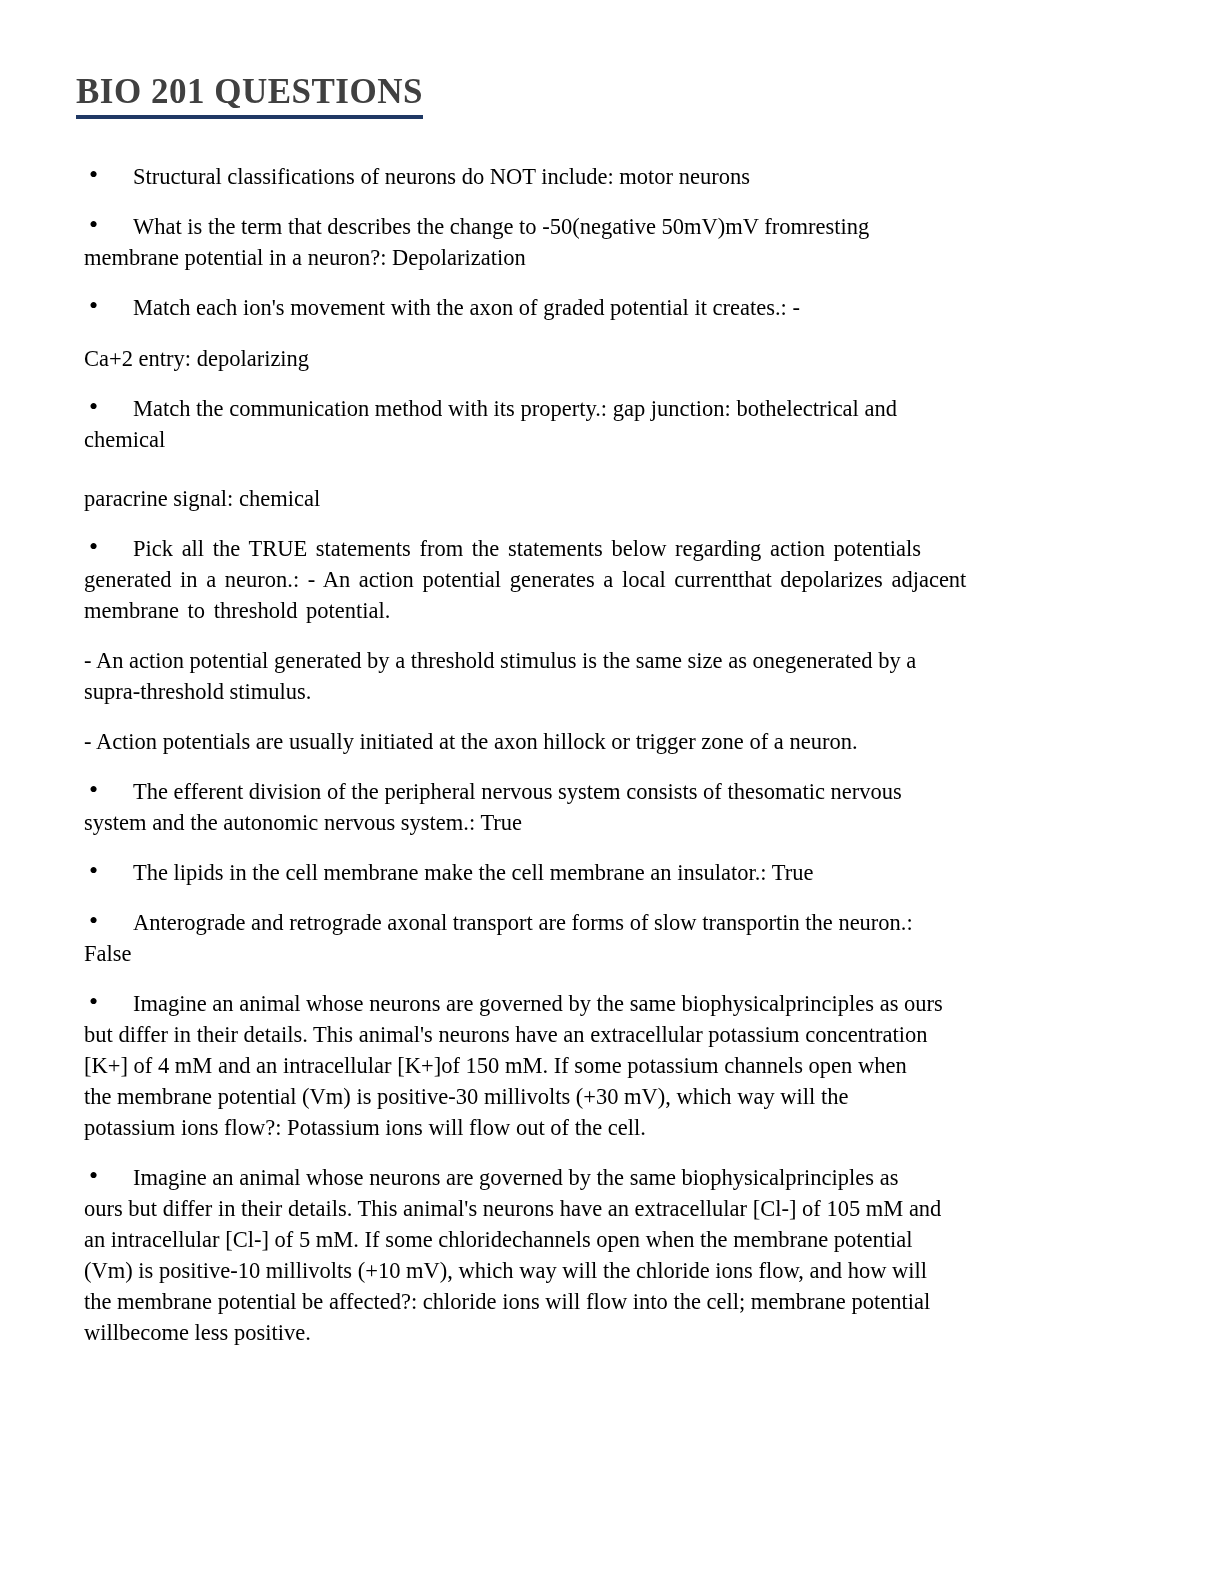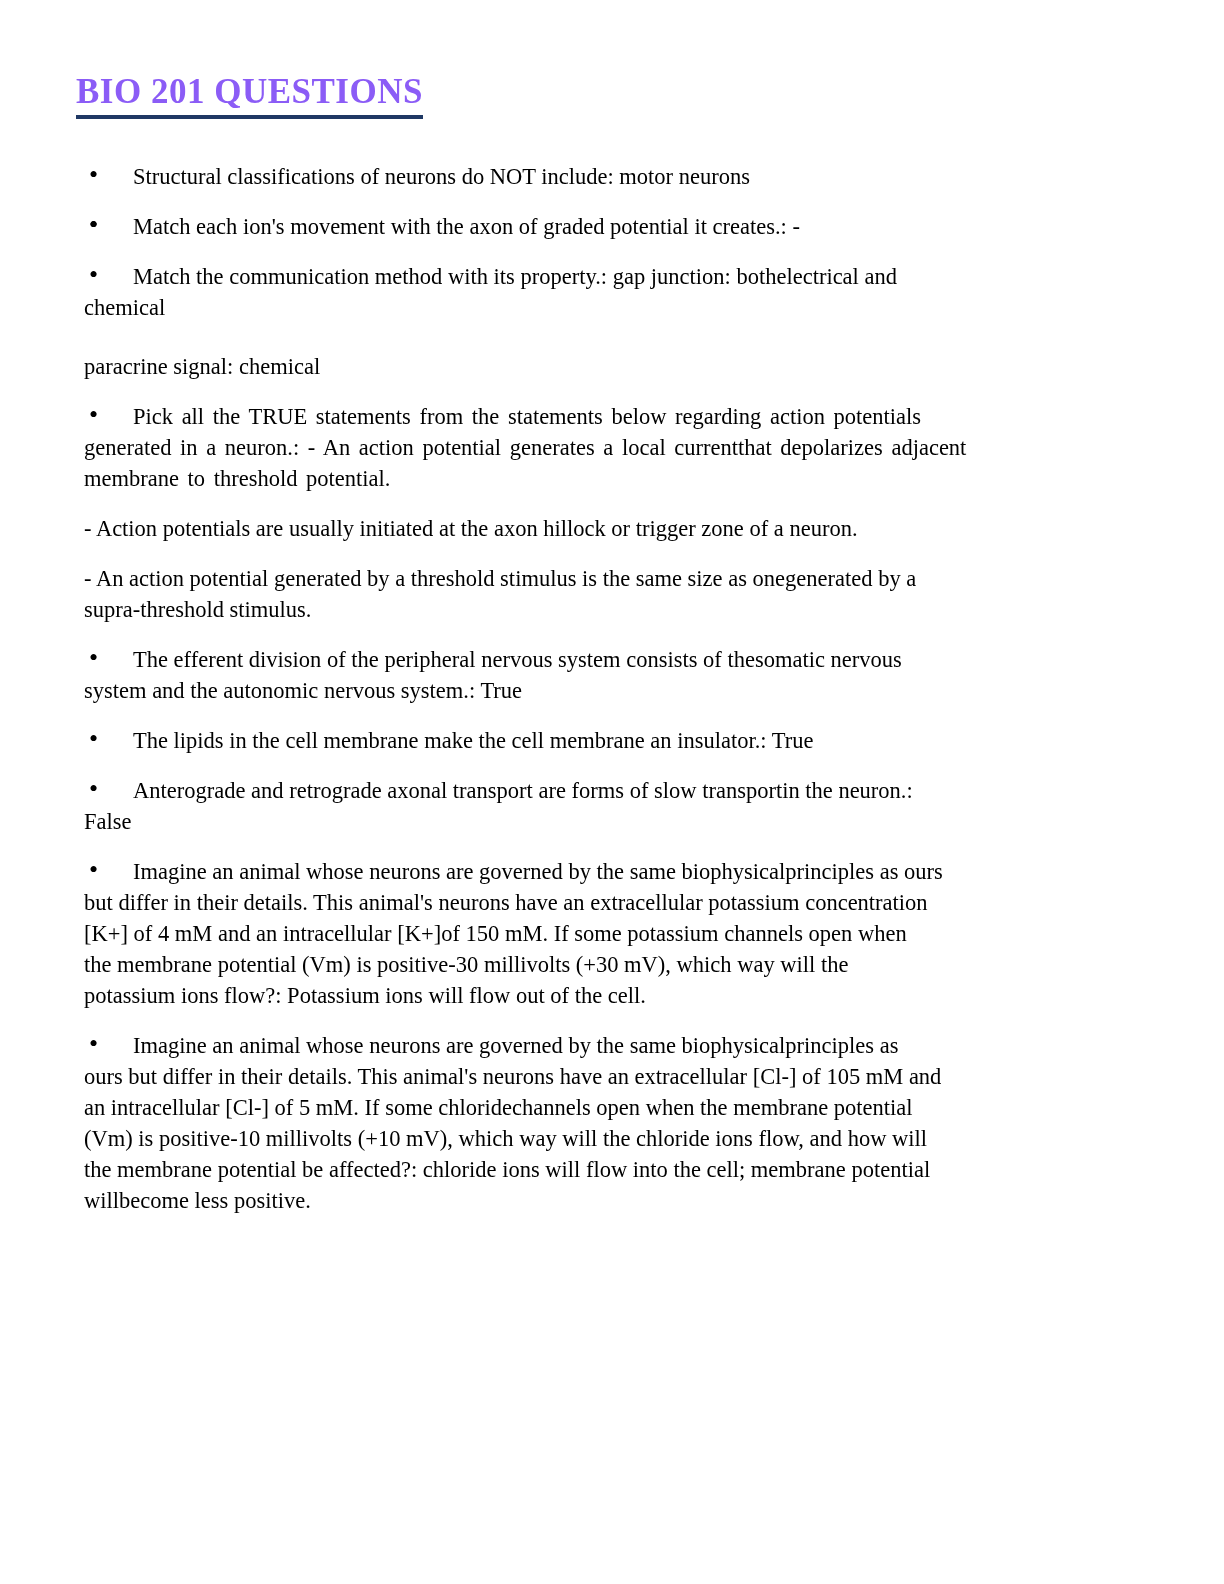--- a/index.html
+++ b/index.html
@@ -50,34 +50,36 @@
     font-size: 26px;
   }
   .para.justify { word-spacing: 3px; }
   .gap-lg { margin-top: 20px; }
   .gap-xl { margin-top: 28px; }
 </style>
 </head>
 <body style="color: rgb(0, 0, 0); background: rgb(255, 255, 255);">
 
 <div class="page">
-  <h1 class="doc-title" style="color: #8b5cf6; border-bottom-color: rgb(31, 56, 100);">BIO 201 QUESTIONS</h1>
+  <h1 class="doc-title" style="color: #404040; border-bottom-color: rgb(31, 56, 100);">BIO 201 QUESTIONS</h1>
   <div class="content">
       <p class="para bullet"><span class="dot">•</span><span>Structural classifications of neurons do NOT include: motor neurons</span></p>
-      <p class="para bullet"><span class="dot">•</span></p>
+      <p class="para bullet"><span class="dot">•</span><span>What is the term that describes the change to -50(negative 50mV)mV fromresting
+membrane potential in a neuron?: Depolarization</span></p>
       <p class="para bullet"><span class="dot">•</span><span>Match each ion's movement with the axon of graded potential it creates.: -</span></p>
+      <p class="para plain gap-lg"><span>Ca+2 entry: depolarizing</span></p>
       <p class="para bullet"><span class="dot">•</span><span>Match the communication method with its property.: gap junction: bothelectrical and
 chemical</span></p>
       <p class="para plain gap-xl"><span>paracrine signal: chemical</span></p>
       <p class="para bullet justify"><span class="dot">•</span><span>Pick all the TRUE statements from the statements below regarding action potentials
 generated in a neuron.: - An action potential generates a local currentthat depolarizes adjacent
 membrane to threshold potential.</span></p>
-      <p class="para plain"><span>- Action potentials are usually initiated at the axon hillock or trigger zone of a neuron.</span></p>
       <p class="para plain"><span>- An action potential generated by a threshold stimulus is the same size as onegenerated by a
 supra-threshold stimulus.</span></p>
+      <p class="para plain"><span>- Action potentials are usually initiated at the axon hillock or trigger zone of a neuron.</span></p>
       <p class="para bullet"><span class="dot">•</span><span>The efferent division of the peripheral nervous system consists of thesomatic nervous
 system and the autonomic nervous system.: True</span></p>
       <p class="para bullet"><span class="dot">•</span><span>The lipids in the cell membrane make the cell membrane an insulator.: True</span></p>
       <p class="para bullet"><span class="dot">•</span><span>Anterograde and retrograde axonal transport are forms of slow transportin the neuron.:
 False</span></p>
       <p class="para bullet"><span class="dot">•</span><span>Imagine an animal whose neurons are governed by the same biophysicalprinciples as ours
 but differ in their details. This animal's neurons have an extracellular potassium concentration
 [K+] of 4 mM and an intracellular [K+]of 150 mM. If some potassium channels open when
 the membrane potential (Vm) is positive-30 millivolts (+30 mV), which way will the
 potassium ions flow?: Potassium ions will flow out of the cell.</span></p>

